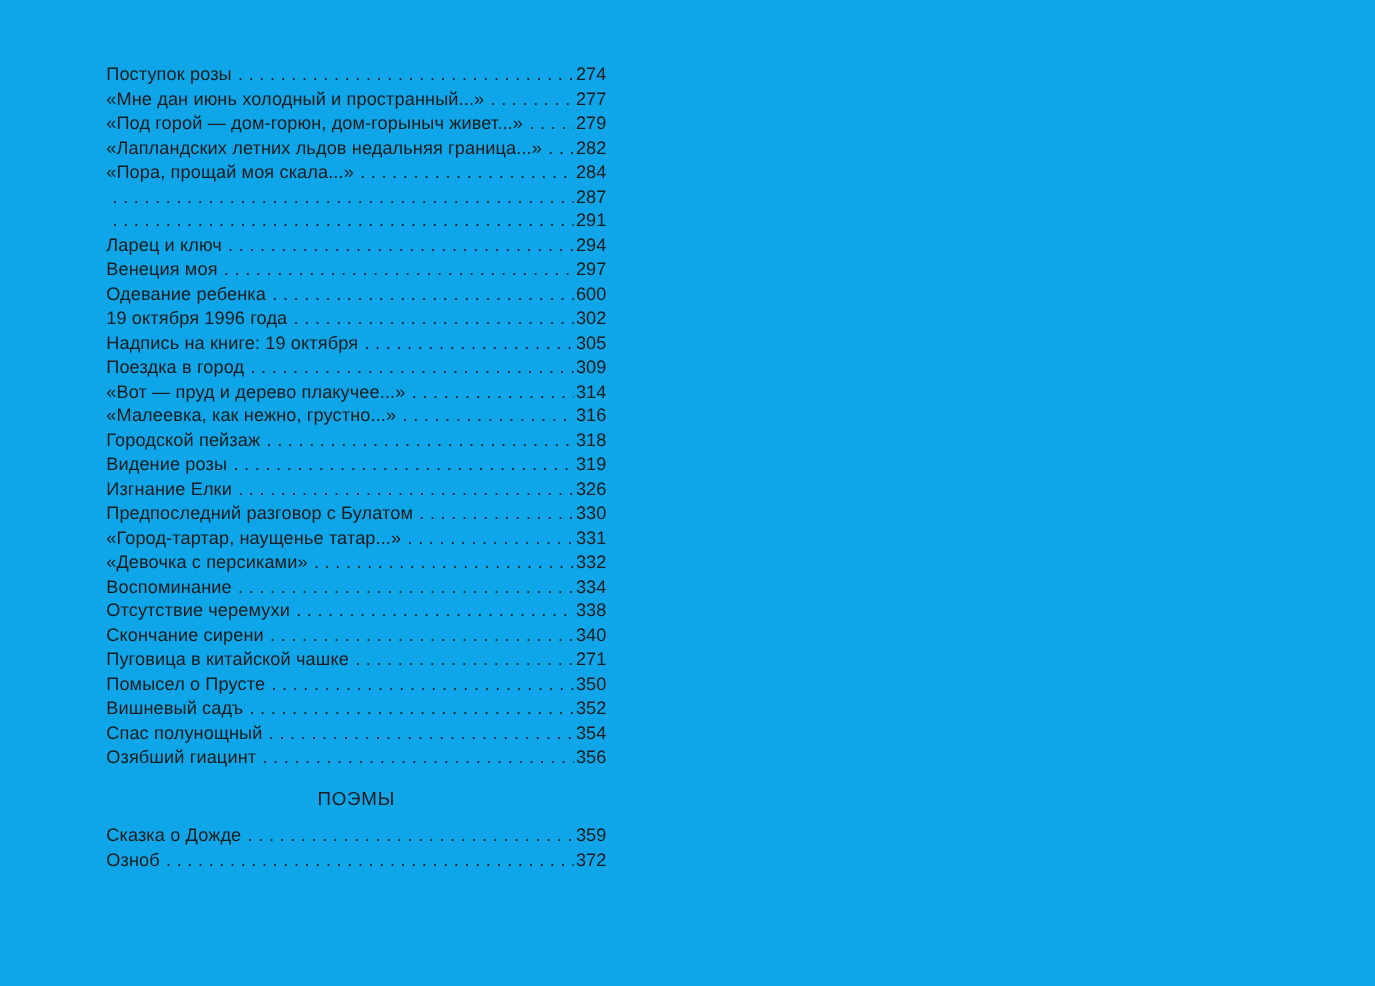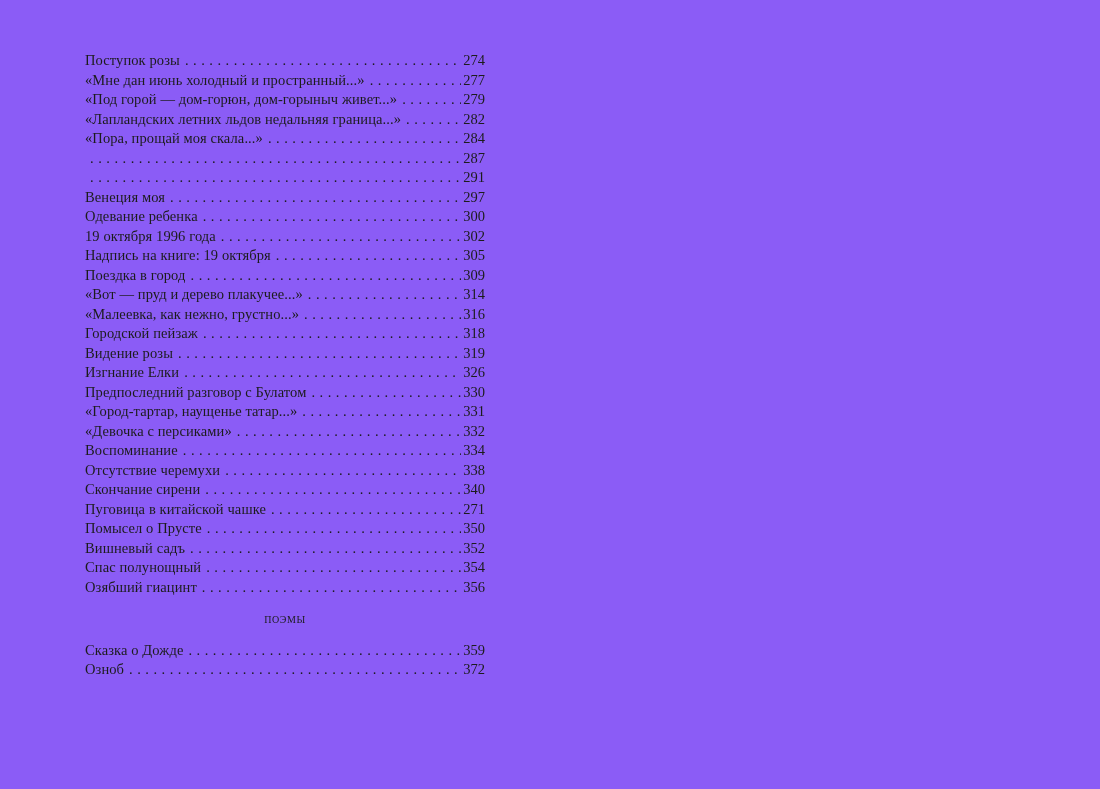--- a/index.html
+++ b/index.html
@@ -7,22 +7,22 @@
     padding: 0;
     width: 1100px;
     height: 789px;
     background: #ffffff;
     overflow: hidden;
   }
   .book-page {
     position: relative;
     width: 1100px;
     height: 789px;
-    background: #8b5cf6;
-    font-family: Liberation Serif, serif;
+    background: #0ea5e9;
+    font-family: Liberation Sans, sans-serif;
     color: #1c1c1c;
   }
   .toc-block {
     position: absolute;
     left: 85px;
     top: 51px;
     width: 400px;
   }
   .toc-row {
     display: flex;
@@ -49,21 +49,21 @@
     content: "...........................................................................";
   }
   .toc-page {
     flex: 0 0 auto;
     text-align: left;
   }
   .section-heading {
     margin-top: 13px;
     margin-bottom: 11px;
     text-align: center;
-    font-size: 10px;
+    font-size: 15px;
     line-height: 19.5px;
     letter-spacing: 0.6px;
   }
 </style>
 </head>
 <body>
 
 <div class="book-page">
   <div class="toc-block">
     <div id="toc-list">
@@ -94,28 +94,33 @@
   </div>
         <div class="toc-row">
     <span class="toc-dots"></span>
     <span class="toc-page">287</span>
   </div>
         <div class="toc-row">
     <span class="toc-dots"></span>
     <span class="toc-page">291</span>
   </div>
         <div class="toc-row">
+    <span class="toc-title">Ларец и ключ</span>
+    <span class="toc-dots"></span>
+    <span class="toc-page">294</span>
+  </div>
+        <div class="toc-row">
     <span class="toc-title">Венеция моя</span>
     <span class="toc-dots"></span>
     <span class="toc-page">297</span>
   </div>
         <div class="toc-row">
     <span class="toc-title">Одевание ребенка</span>
     <span class="toc-dots"></span>
-    <span class="toc-page">300</span>
+    <span class="toc-page">600</span>
   </div>
         <div class="toc-row">
     <span class="toc-title">19 октября 1996 года</span>
     <span class="toc-dots"></span>
     <span class="toc-page">302</span>
   </div>
         <div class="toc-row">
     <span class="toc-title">Надпись на книге: 19 октября</span>
     <span class="toc-dots"></span>
     <span class="toc-page">305</span>

